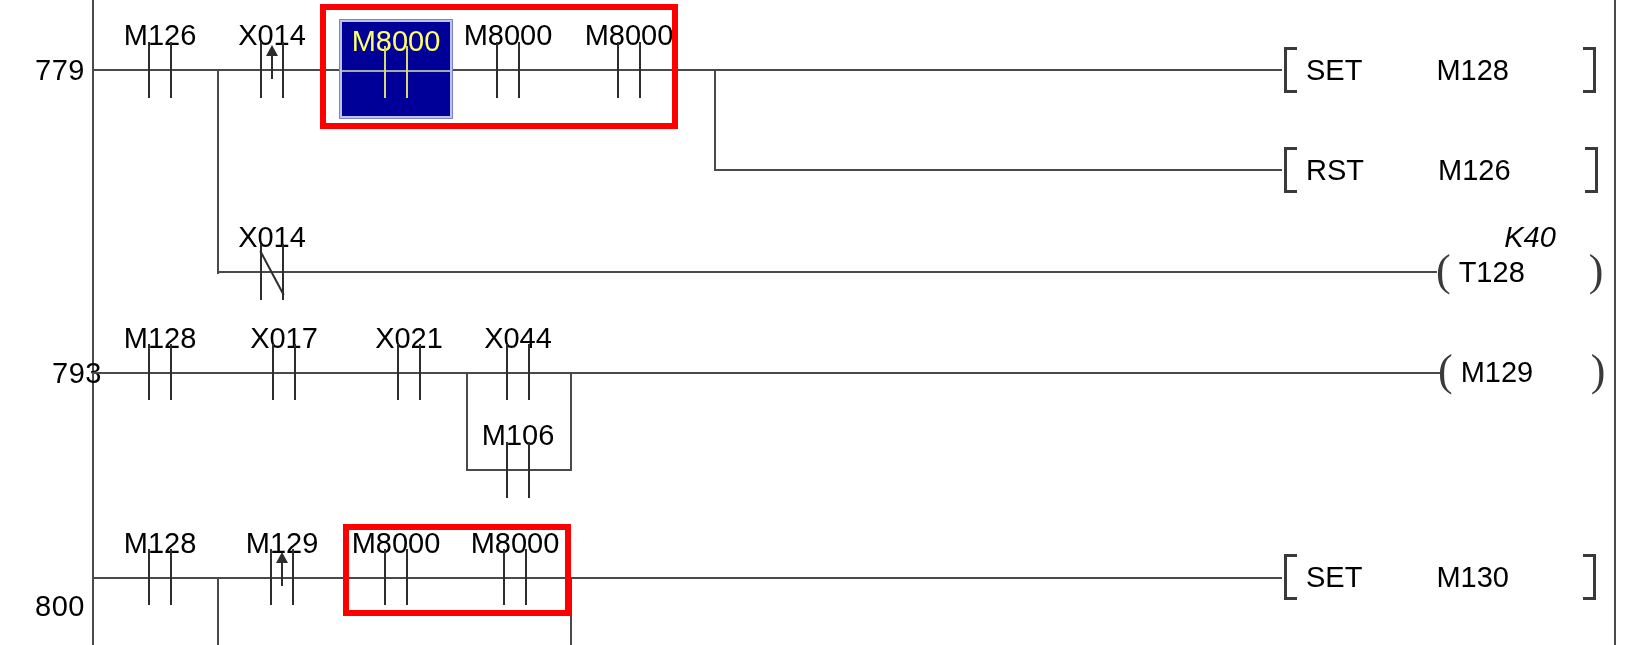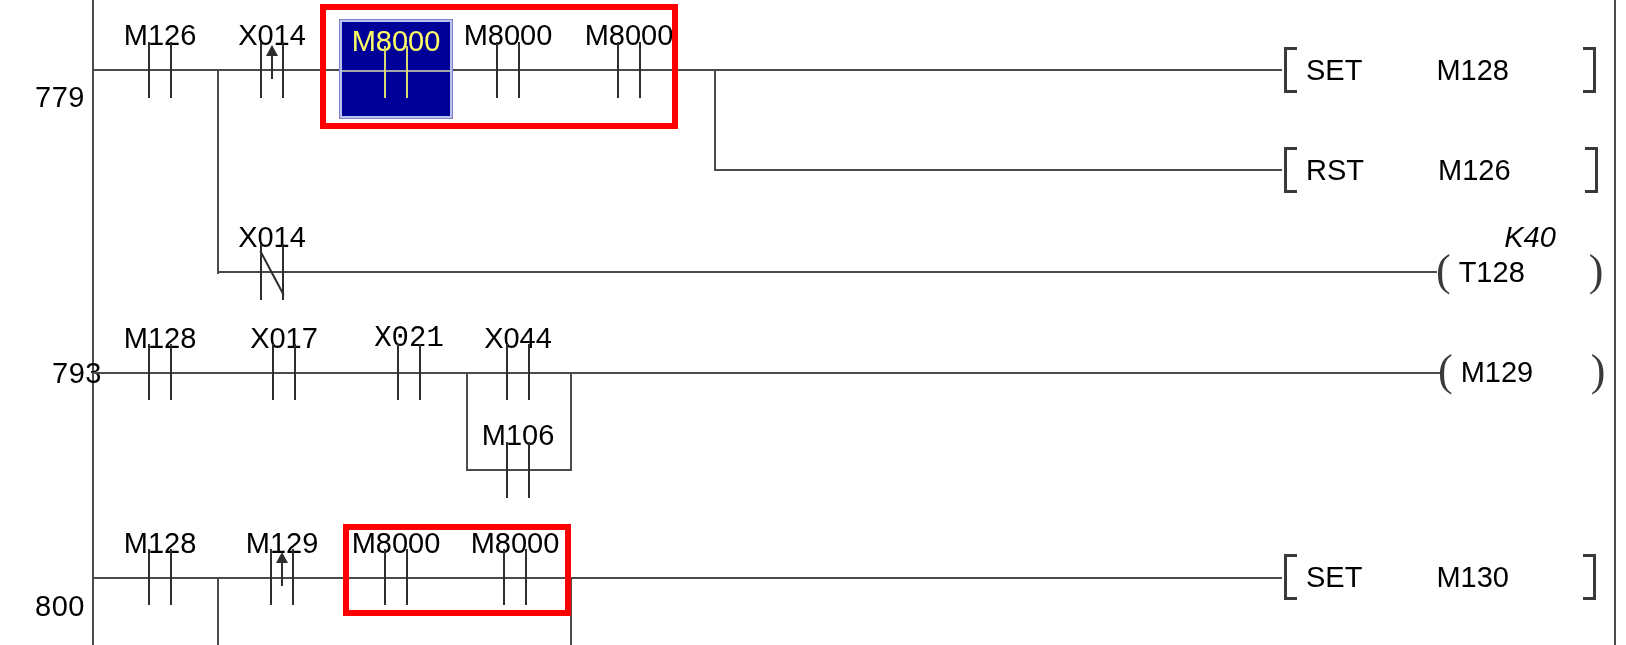--- a/index.html
+++ b/index.html
@@ -193,21 +193,21 @@
   }
 </style>
 </head>
 <body>
 
 <div id="canvas">
 
   <div class="rail" style="left:92px; top:0px; height:645px;"></div>
   <div class="rail" style="left:1614px; top:0px; height:645px;"></div>
 
-  <div class="rung-num" style="left:5px; top:70px;margin-top:27px;">779</div>
+  <div class="rung-num" style="left:5px; top:70px;">779</div>
 
   <div class="hwire" style="left:92px; top:69px; width:1190px;"></div>
 
   <div class="dev-label" style="left:160px; top:50px;">M126</div>
   <div class="contact" style="left:160px; top:70px;">
     <div class="bar left"></div>
       <div class="bar right"></div>
   </div>
 
   <div class="dev-label" style="left:272px; top:50px;">X014</div>
@@ -285,21 +285,21 @@
     <div class="bar left"></div>
       <div class="bar right"></div>
   </div>
 
   <div class="dev-label" style="left:284px; top:353px;">X017</div>
   <div class="contact" style="left:284px; top:372px;">
     <div class="bar left"></div>
       <div class="bar right"></div>
   </div>
 
-  <div class="dev-label" style="left:409px; top:353px;font-family:Liberation Mono, monospace;">X021</div>
+  <div class="dev-label" style="left:409px; top:353px;">X021</div>
   <div class="contact" style="left:409px; top:372px;">
     <div class="bar left"></div>
       <div class="bar right"></div>
   </div>
 
   <div class="dev-label" style="left:518px; top:353px;">X044</div>
   <div class="contact" style="left:518px; top:372px;">
     <div class="bar left"></div>
       <div class="bar right"></div>
   </div>

